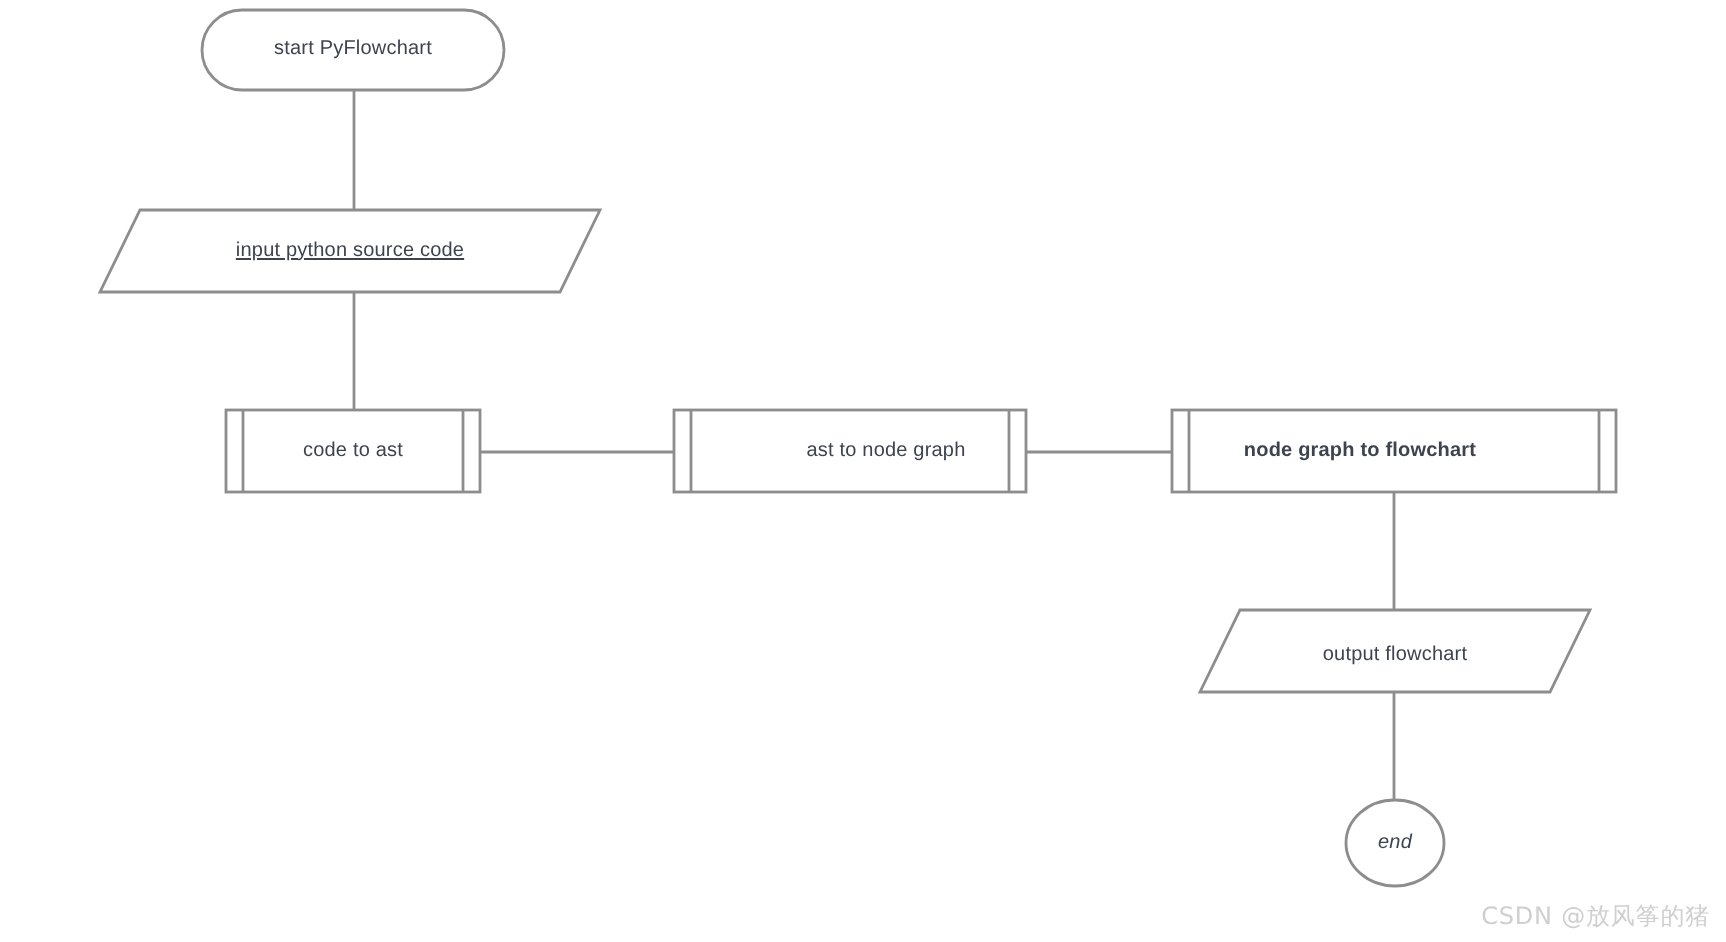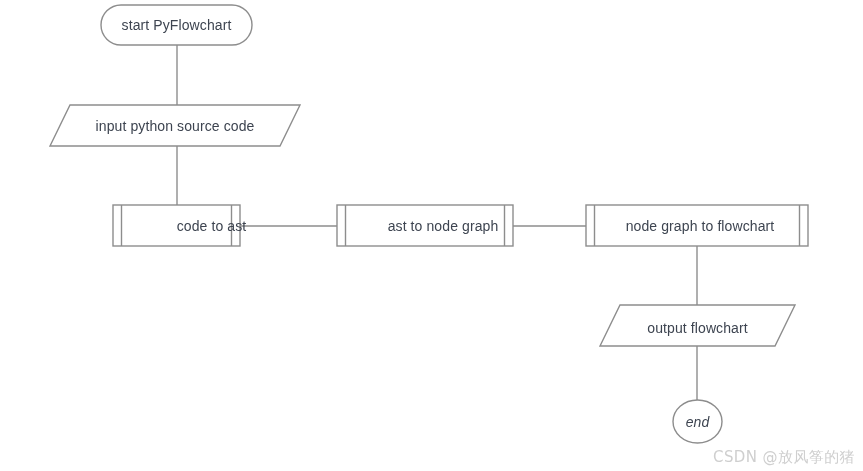--- a/index.html
+++ b/index.html
@@ -17,33 +17,33 @@
   #canvas {
     position: absolute;
     left: 0;
     top: 0;
     width: 863px;
     height: 471px;
   }
   .node-label {
     position: absolute;
     color: #3d4450;
-    font-size: 14px;
+    font-size: 10px;
     font-family: "Liberation Sans", "DejaVu Sans", sans-serif;
     white-space: nowrap;
     line-height: 1;
     pointer-events: none;
     letter-spacing: 0.1px;
   }
   #watermark {
     position: absolute;
     right: 8px;
     bottom: 4px;
     color: #cfcfcf;
-    font-size: 15px;
+    font-size: 12px;
     font-family: "DejaVu Sans", sans-serif;
     white-space: nowrap;
     letter-spacing: 0.4px;
   }
 </style>
 </head>
 <body>
 
 <svg id="canvas" viewBox="0 0 863 471" xmlns="http://www.w3.org/2000/svg">
 
@@ -81,25 +81,25 @@
     </g>
 
     <polygon points="620,305 795,305 775,346 600,346"></polygon>
 
     <ellipse cx="697.5" cy="421.5" rx="24.5" ry="21.5"></ellipse>
   </g>
 </svg>
 
 <div class="node-label" style="left:101px; top:5px; width:151px; height:40px; display:flex; align-items:center; justify-content:center;">start PyFlowchart</div>
 
-<div class="node-label" style="left:50px; top:105px; width:250px; height:41px; display:flex; align-items:center; justify-content:center;">input python source code</div>
+<div class="node-label" style="left:50px; top:105px; width:250px; height:41px; display:flex; align-items:center; justify-content:center;text-decoration:underline;">input python source code</div>
 
-<div class="node-label" style="left:113px; top:205px; width:127px; height:41px; display:flex; align-items:center; justify-content:center;margin-left:35px;">code to ast</div>
+<div class="node-label" style="left:113px; top:205px; width:127px; height:41px; display:flex; align-items:center; justify-content:center;">code to ast</div>
 
 <div class="node-label" style="left:337px; top:205px; width:212px; height:41px; display:flex; align-items:center; justify-content:center;">ast to node graph</div>
 
-<div class="node-label" style="left:600px; top:205px; width:200px; height:41px; display:flex; align-items:center; justify-content:center;">node graph to flowchart</div>
+<div class="node-label" style="left:580px; top:205px; width:200px; height:41px; display:flex; align-items:center; justify-content:center;font-weight:bold;">node graph to flowchart</div>
 
 <div class="node-label" style="left:600px; top:305px; width:195px; height:46px; display:flex; align-items:center; justify-content:center;">output flowchart</div>
 
 <div class="node-label" style="left:673px; top:400px; width:49px; height:43px; display:flex; align-items:center; justify-content:center;font-style:italic;">end</div>
 
 <div id="watermark">CSDN @放风筝的猪</div>
 
 </body></html>

